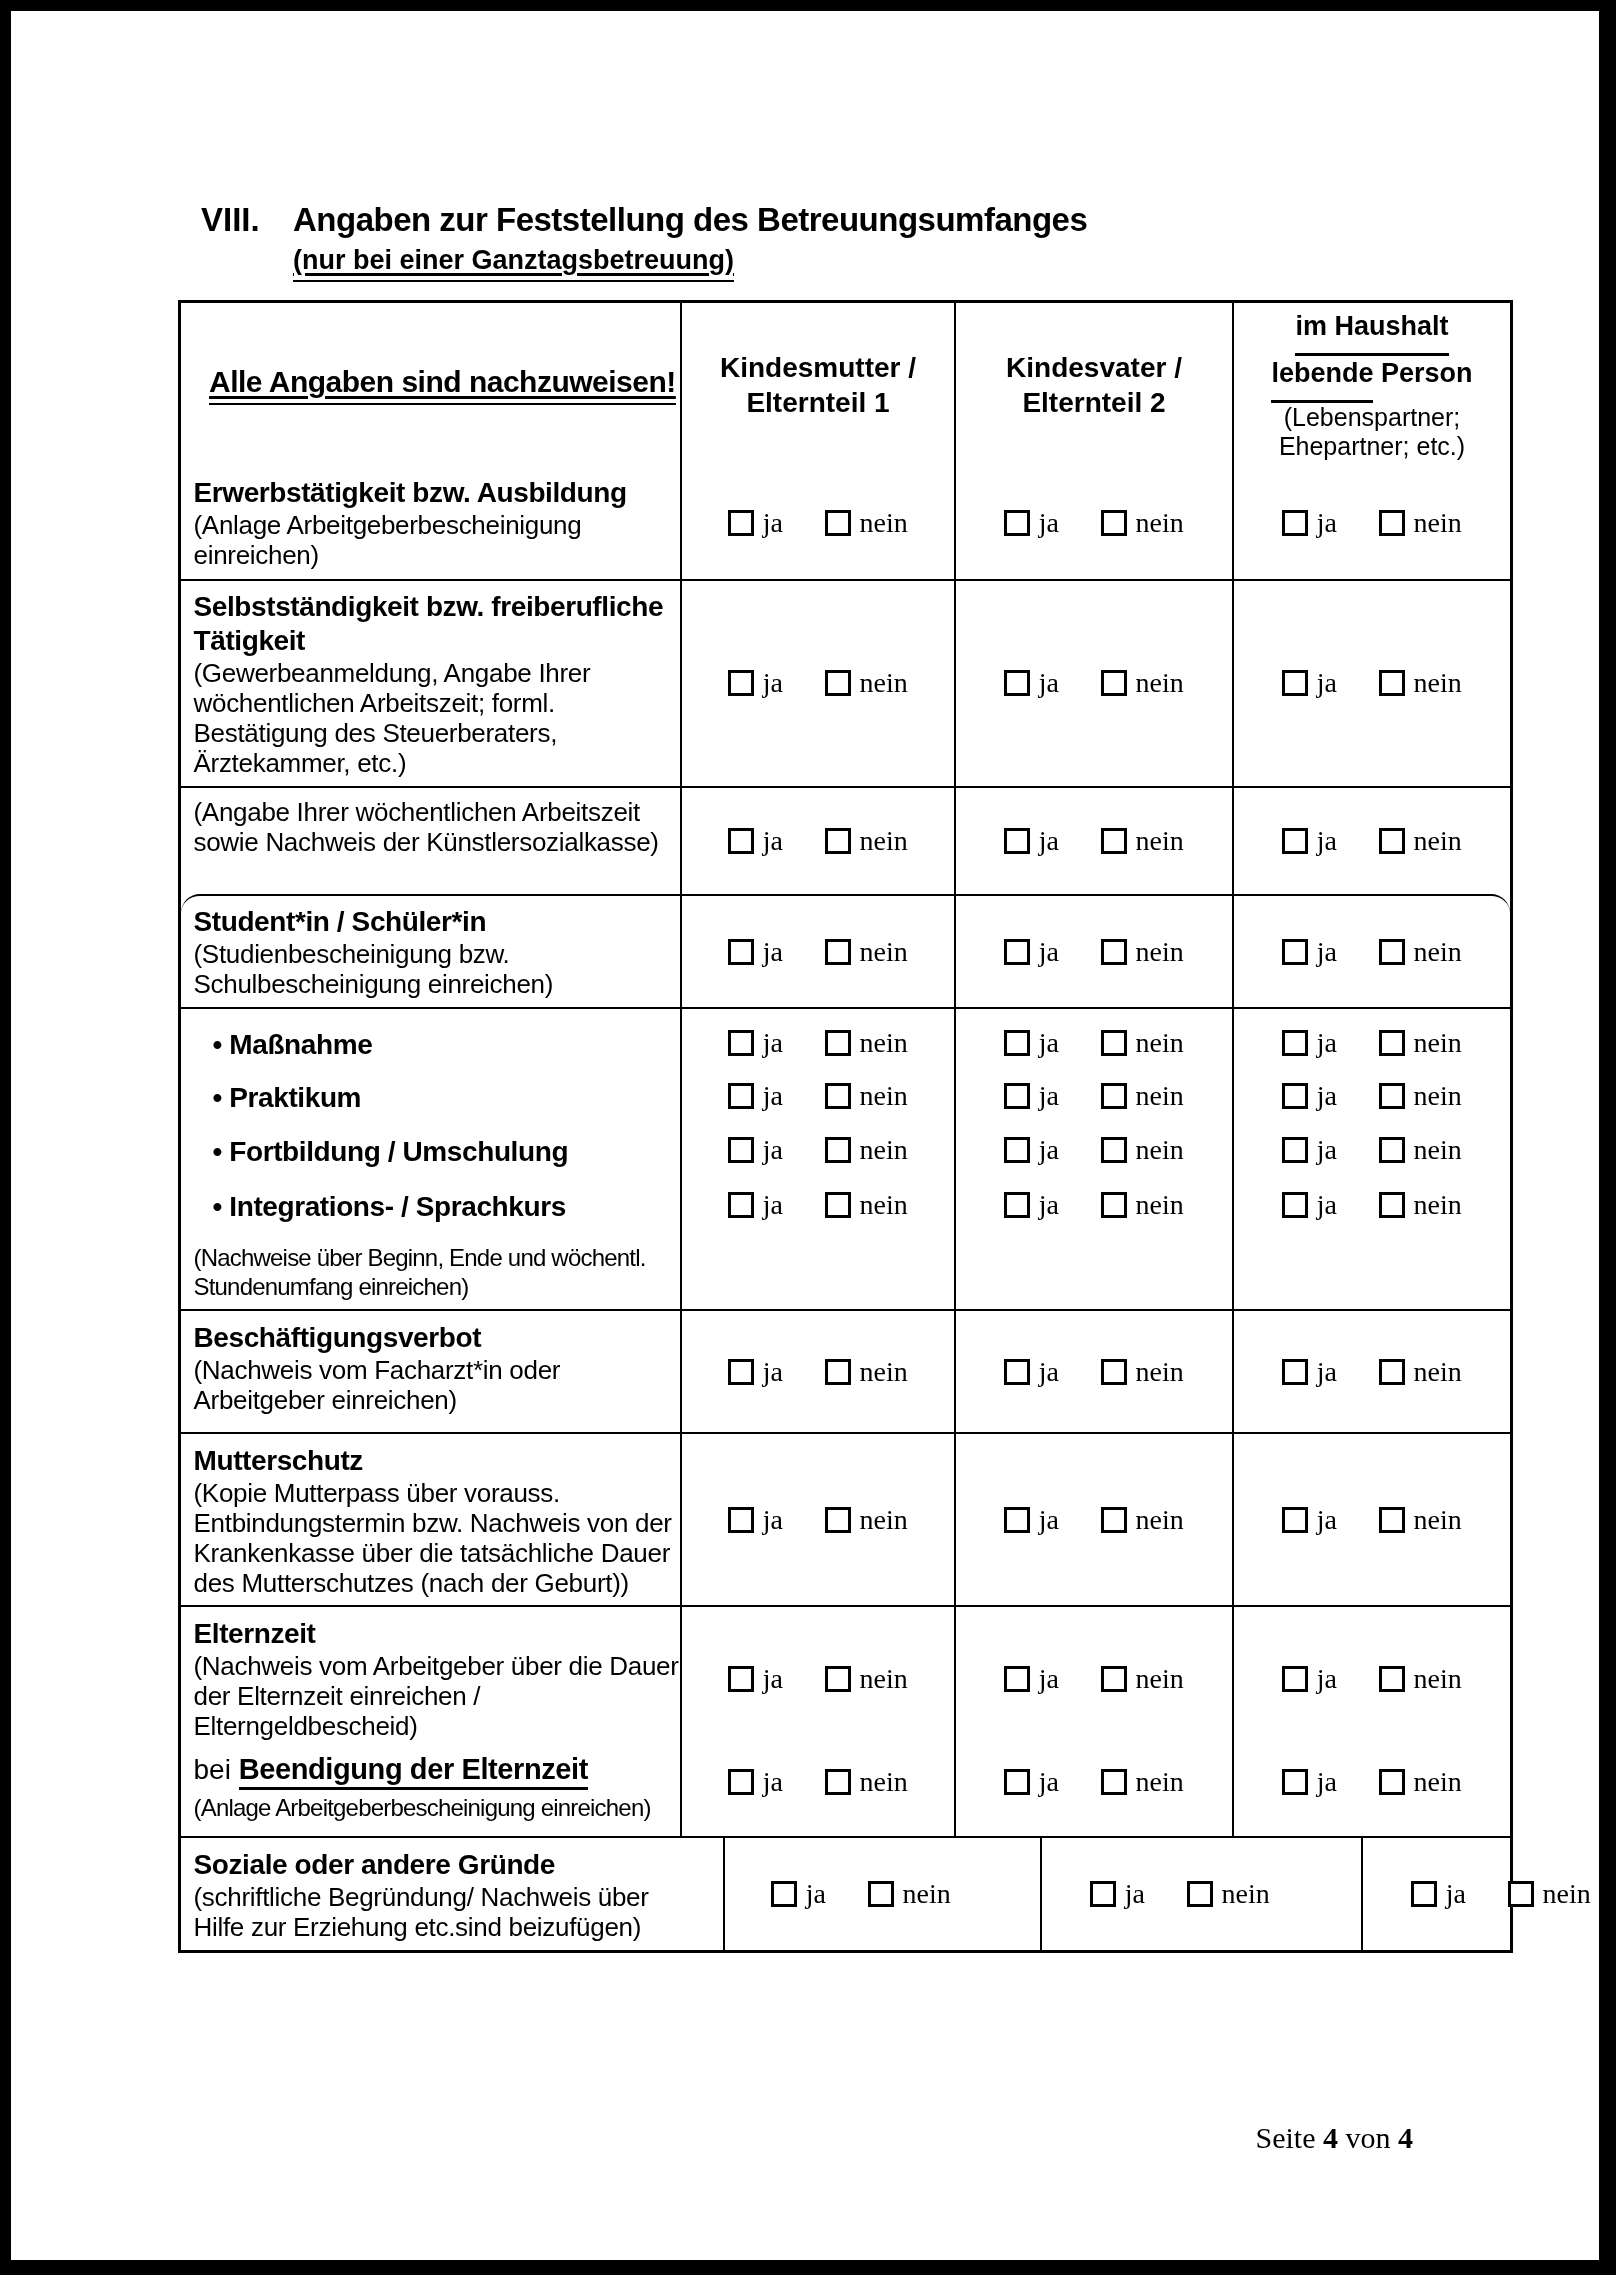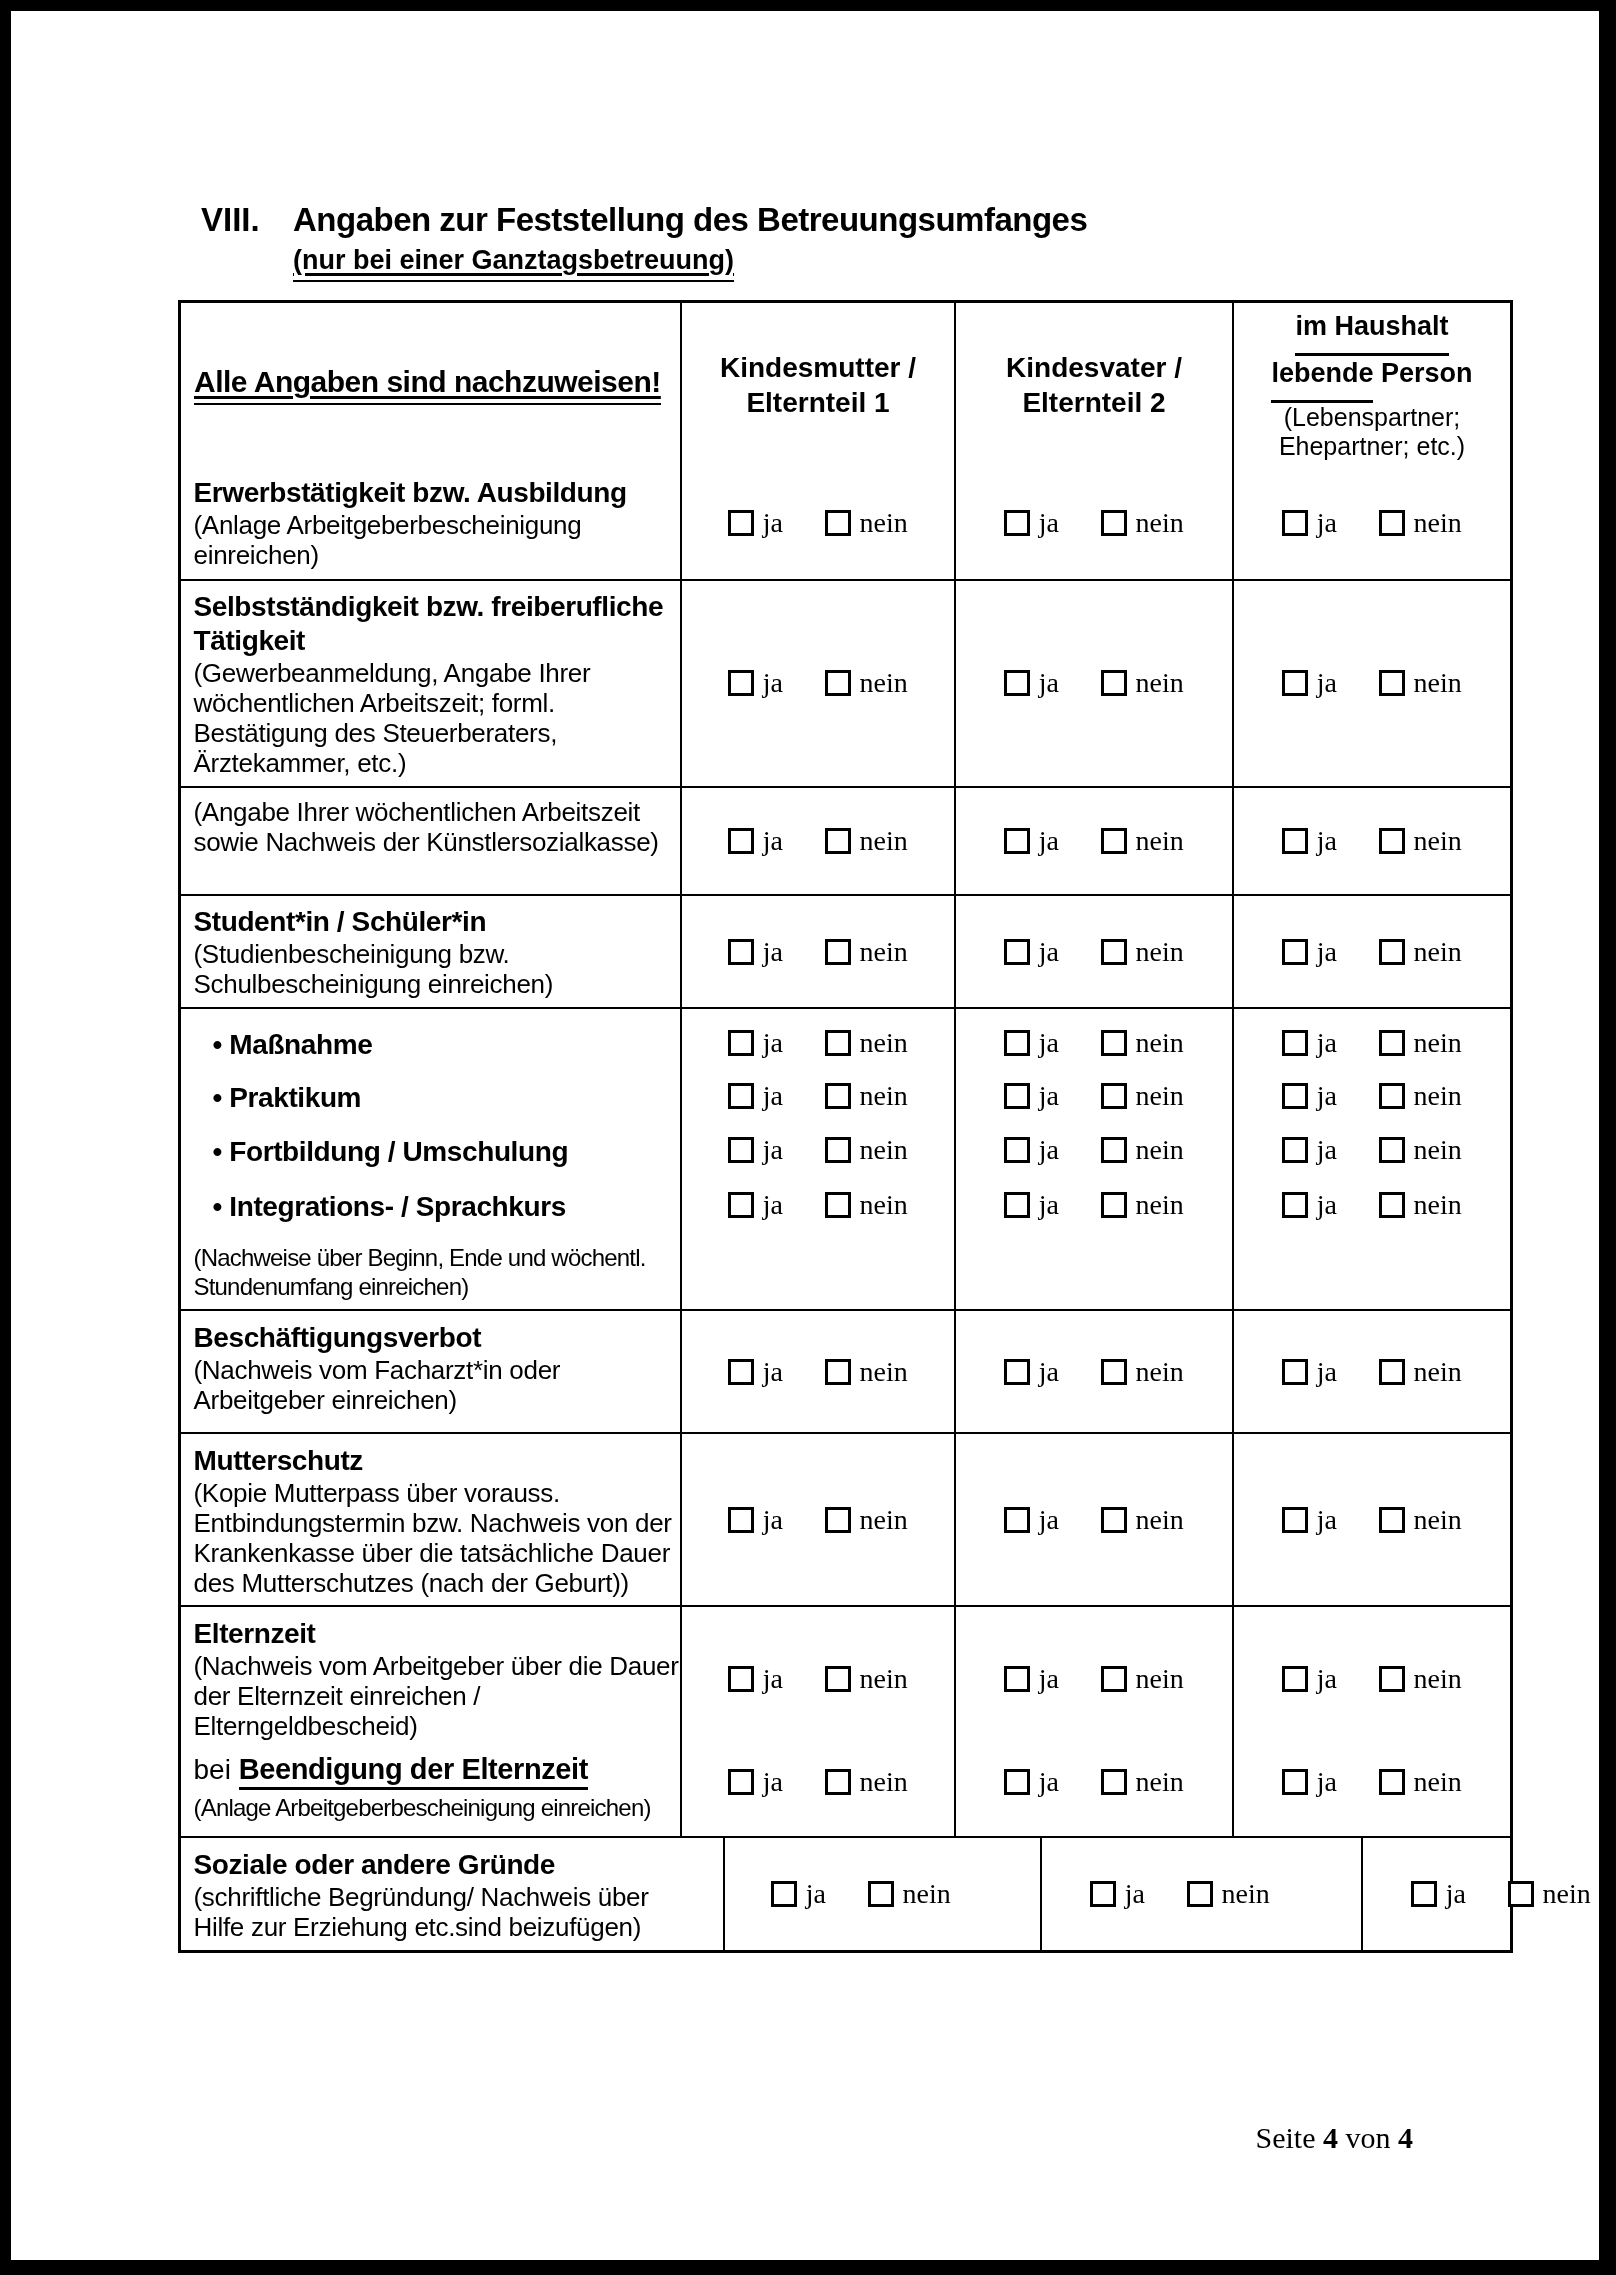--- a/index.html
+++ b/index.html
@@ -36,21 +36,21 @@
     border:3.8px solid #000;
   }
   .t-row{display:grid;grid-template-columns:499px 274px 278px 278px;}
   .t-row + .t-row{border-top:2.9px solid #000;}
   .cell{box-sizing:border-box;}
   .cb-cell,.hdr-cell{border-left:2.9px solid #000;}
   .hdr-cell:first-child{border-left:none;}
   
   .t-header{min-height:121px;}
   .hdr-cell{display:flex;flex-direction:column;align-items:center;justify-content:center;text-align:center;padding:5.8px 3.8px;}
-  .hdr-cell.first{align-items:flex-start;text-align:right;padding-left:13px;}
+  .hdr-cell.first{align-items:flex-start;text-align:right;padding-left:28px;}
   .hdr-col1{font-size:30px;font-weight:bold;letter-spacing:-0.5px;}
   .hdr-main{font-size:28px;font-weight:bold;line-height:35px;}
   .hdr-c4-main{font-size:27px;font-weight:bold;line-height:34px;}
   .u-thick{display:inline-block;border-bottom:3.8px solid #000;padding-bottom:10px;}
   .hdr-sub{font-size:25px;line-height:29px;font-weight:normal;}
   
   .label-cell{padding:9.6px 9.6px 7.7px 12.5px;display:flex;flex-direction:column;}
   .cb-cell{display:flex;flex-direction:column;padding:7.7px 1.9px;}
   .left-seg{display:flex;flex-direction:column;justify-content:flex-start;}
   .left-seg.v-center{justify-content:center;}
@@ -226,21 +226,21 @@
             <div class="cb-band grow">
               <span class="cb-group">
                 <span class="cb-box"></span>
                 <span class="cb-label first">ja</span>
                 <span class="cb-box"></span>
                 <span class="cb-label">nein</span>
               </span>
             </div>
           </div>
         </div>
-        <div class="t-row" style="min-height: 106px;">
+        <div class="t-row" style="min-height: 106px; border-radius: 19px;">
           <div class="cell label-cell">
             <div class="left-seg grow">
               <div class="line title">Student*in / Schüler*in</div>
               <div class="line note">(Studienbescheinigung bzw.</div>
               <div class="line note">Schulbescheinigung einreichen)</div>
             </div>
           </div>
           <div class="cell cb-cell">
             <div class="cb-band grow">
               <span class="cb-group">

